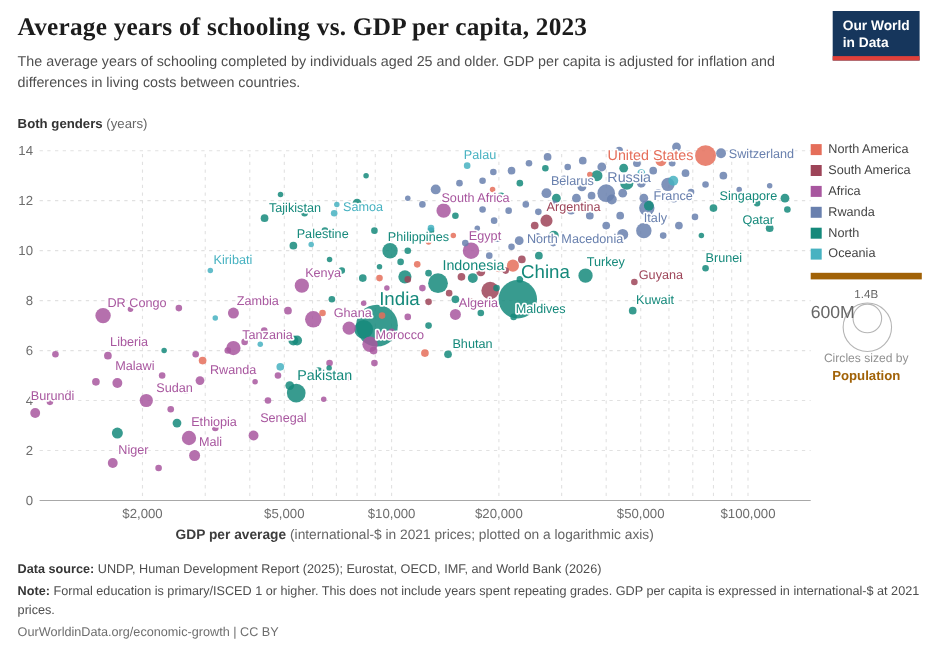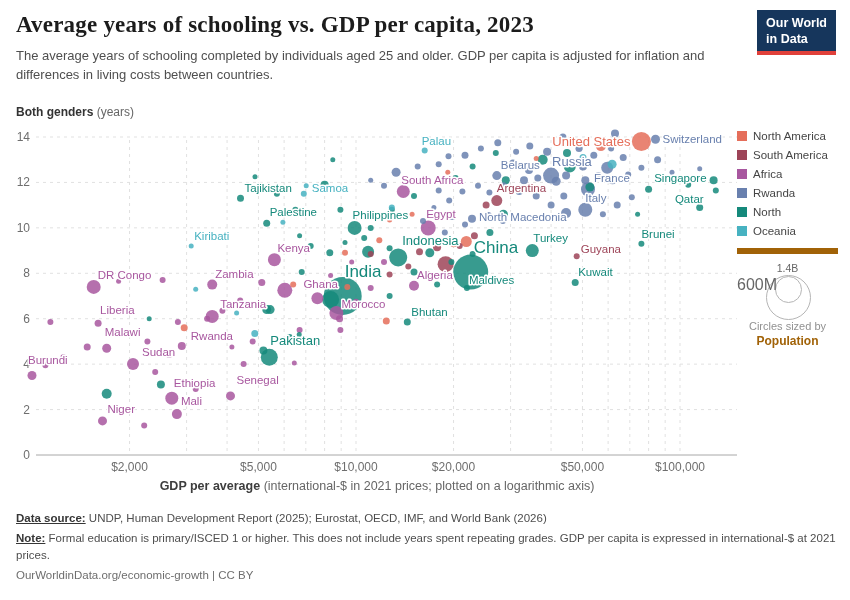--- a/index.html
+++ b/index.html
@@ -33,21 +33,21 @@
   .sl-circle{position:absolute;border:1px solid #b5b5b5;border-radius:50%;}
   .sl-circle.outer{left:29px;top:21px;width:43px;height:43px;}
   .sl-circle.inner{left:38px;top:22px;width:25px;height:25px;}
   .sl-big{position:absolute;left:0;top:8px;width:101px;text-align:center;font-size:10.5px;color:#666;}
   .sl-small{position:absolute;left:0;top:22px;width:101px;text-align:left;font-size:16px;color:#666;}
   .sl-cap{position:absolute;left:0;top:66px;width:101px;text-align:center;font-size:11px;color:#919191;}
   .sl-cap-bold{position:absolute;left:0;top:80px;width:101px;text-align:center;font-size:12px;
                font-weight:bold;color:#a16207;}
   .footer{position:absolute;left:16px;top:510px;width:820px;font-size:11.5px;line-height:1.42;color:#4e4e4e;}
   .footer p{margin:0 0 4px 0;}
-  .footer .b{font-weight:bold;color:#363636;text-decoration:underline;}
+  .footer .b{font-weight:bold;color:#363636;}
   .footer .link{color:#6e6e6e;cursor:pointer;}
 </style>
 </head>
 <body>
 
 <div class="page">
 
   <h1 class="title">Average years of schooling vs. GDP per capita, 2023</h1>
   <p class="subtitle">The average years of schooling completed by individuals aged 25 and older. GDP per capita is adjusted for inflation and differences in living costs between countries.</p>
   <div class="logo">

